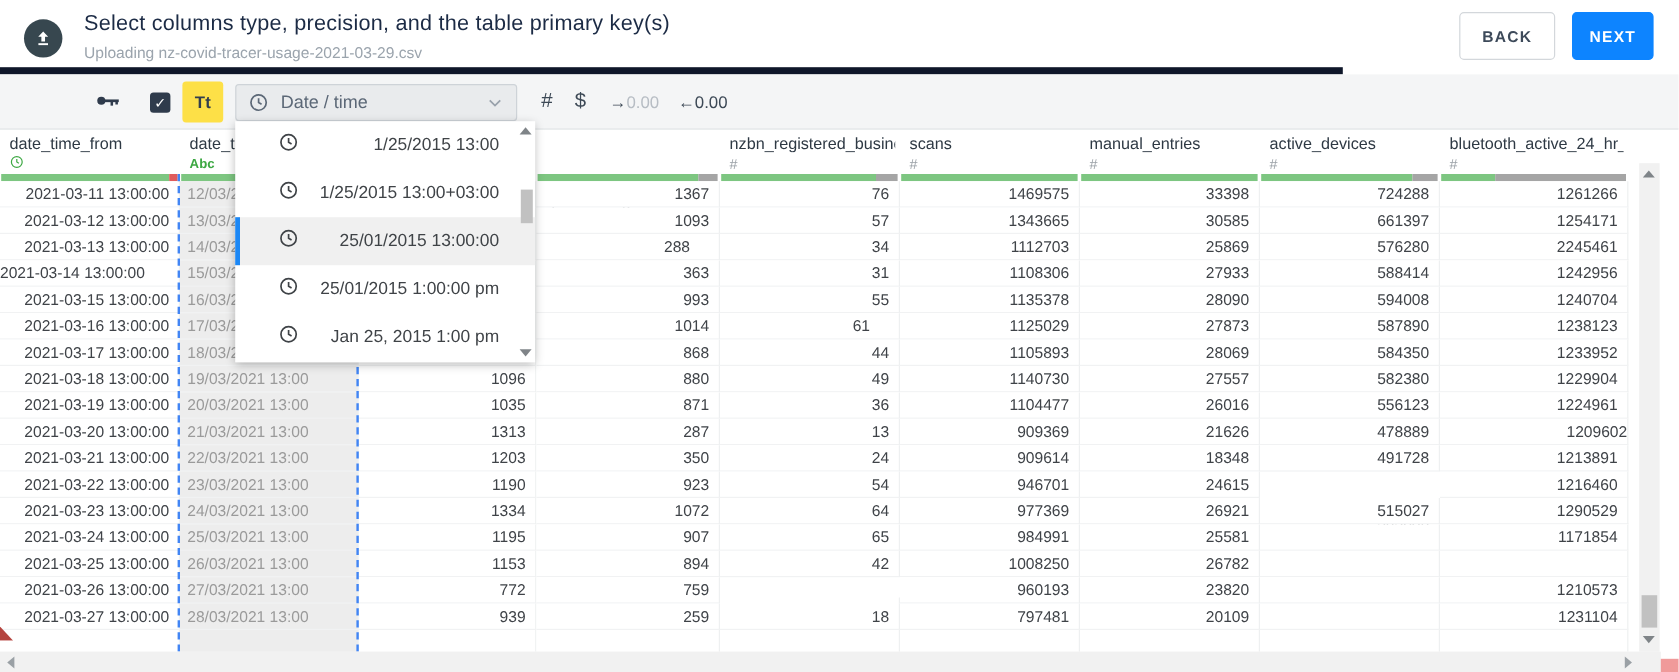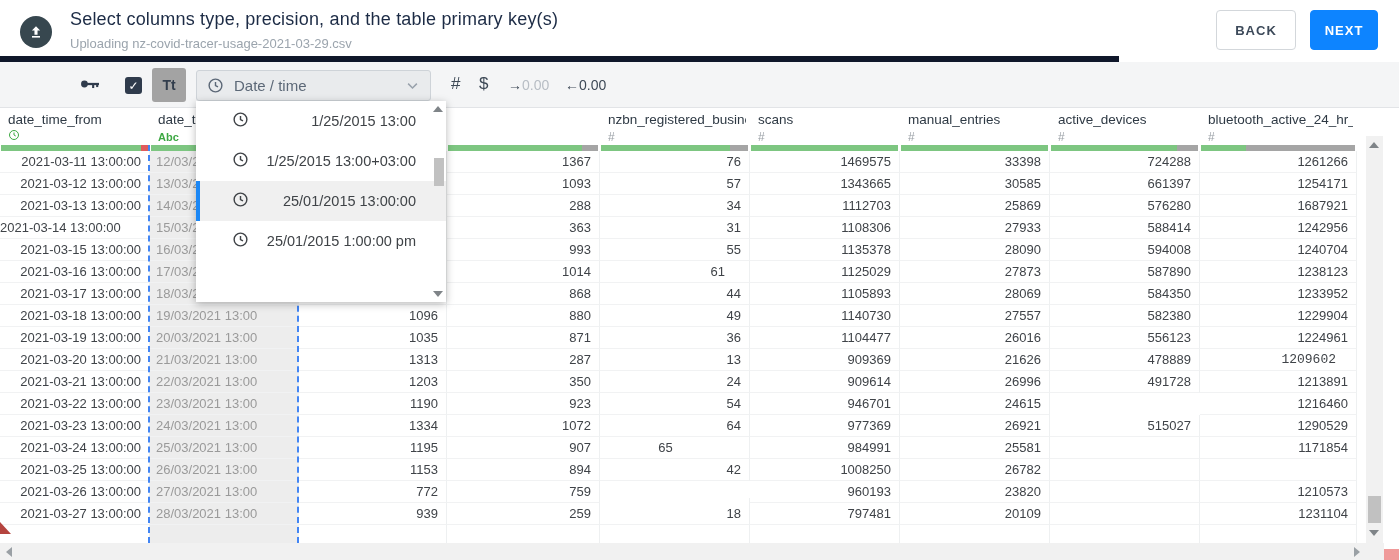--- a/index.html
+++ b/index.html
@@ -13,21 +13,21 @@
   .page-title { left: 70px; top: 9px; font-size: 18px; color: #1c2b45; letter-spacing: .2px; }
   .page-subtitle { left: 70px; top: 36px; font-size: 13px; color: #9ba4ad; }
   .btn { display: flex; align-items: center; justify-content: center; font-size: 13px; font-weight: bold; letter-spacing: 1px; border-radius: 4px; cursor: pointer; }
   .btn-back { left: 1216px; top: 10px; width: 80px; height: 40px; background: #fff; border: 1px solid #d3d7db; color: #3d4a5a; }
   .btn-next { left: 1310px; top: 10px; width: 68px; height: 40px; background: #0d84ff; border: 1px solid #0d84ff; color: #fff; }
 
   
   .toolbar { left: 0; top: 62px; width: 1399px; height: 46px; background: #f4f5f6; border-bottom: 1px solid #e2e4e7; }
   .tb-key { left: 80px; top: 76px; }
   .tb-check { left: 125px; top: 77px; width: 17px; height: 17px; background: #2f3b4c; border-radius: 3px; color: #fff; font-size: 12px; display: flex; align-items: center; justify-content: center; }
-  .tb-tt { left: 152px; top: 68px; width: 34px; height: 34px; background: #a3a3a3; border-radius: 3px; display: flex; align-items: center; justify-content: center; color: #323e4d; font-weight: bold; font-size: 14px; }
+  .tb-tt { left: 152px; top: 68px; width: 34px; height: 34px; background: #fde047; border-radius: 3px; display: flex; align-items: center; justify-content: center; color: #323e4d; font-weight: bold; font-size: 14px; }
   .tb-select { left: 196px; top: 70px; width: 235px; height: 31px; background: #e9ebed; border: 1px solid #ced3d8; border-radius: 3px; display: flex; align-items: center; padding: 0 10px; cursor: pointer; }
   .tb-select-label { margin-left: 10px; font-size: 15px; color: #5c6877; flex: 1; }
   .tb-sym { top: 74px; font-size: 17px; color: #3d4956; }
   .tb-hash { left: 451px; }
   .tb-dollar { left: 479px; }
   .tb-dec { top: 77px; font-size: 14px; color: #3d4956; }
   .tb-dec-inc { left: 508px; }
   .tb-dec-dec { left: 565px; }
   .zeros-light { color: #b7bdc4; }
   .zeros-dark { color: #3d4956; }
@@ -225,26 +225,26 @@
         <div class="cell" style="left: 600px; top: 173px; width: 150px; text-align: right; padding-right: 8px;">57</div>
         <div class="cell" style="left: 750px; top: 173px; width: 150px; text-align: right; padding-right: 8px;">1343665</div>
         <div class="cell" style="left: 900px; top: 173px; width: 150px; text-align: right; padding-right: 8px;">30585</div>
         <div class="cell" style="left: 1050px; top: 173px; width: 150px; text-align: right; padding-right: 8px;">661397</div>
         <div class="cell" style="left: 1200px; top: 173px; width: 157px; text-align: right; padding-right: 8px;">1254171</div>
       </div>
       <div>
         <div class="cell" style="left: 0px; top: 195px; width: 150px; text-align: right; padding-right: 8px;">2021-03-13 13:00:00</div>
         <div class="cell sel" style="left: 150px; top: 195px; width: 149px; text-align: left; padding-left: 6px;">14/03/2021 13:00</div>
         <div class="cell" style="left: 299px; top: 195px; width: 148px; text-align: right; padding-right: 8px;"></div>
-        <div class="cell" style="left: 447px; top: 195px; width: 153px; text-align: right; padding-right: 8px;">288</div>
+        <div class="cell" style="left: 447px; top: 195px; width: 153px; text-align: right; padding-right: 24px;">288</div>
         <div class="cell" style="left: 600px; top: 195px; width: 150px; text-align: right; padding-right: 8px;">34</div>
         <div class="cell" style="left: 750px; top: 195px; width: 150px; text-align: right; padding-right: 8px;">1112703</div>
         <div class="cell" style="left: 900px; top: 195px; width: 150px; text-align: right; padding-right: 8px;">25869</div>
         <div class="cell" style="left: 1050px; top: 195px; width: 150px; text-align: right; padding-right: 8px;">576280</div>
-        <div class="cell" style="left: 1200px; top: 195px; width: 157px; text-align: right; padding-right: 8px;">1687921</div>
+        <div class="cell" style="left: 1200px; top: 195px; width: 157px; text-align: right; padding-right: 8px;">2245461</div>
       </div>
       <div>
         <div class="cell" style="left: 0px; top: 217px; width: 150px; text-align: left; padding-right: 8px;">2021-03-14 13:00:00</div>
         <div class="cell sel" style="left: 150px; top: 217px; width: 149px; text-align: left; padding-left: 6px;">15/03/2021 13:00</div>
         <div class="cell" style="left: 299px; top: 217px; width: 148px; text-align: right; padding-right: 8px;"></div>
         <div class="cell" style="left: 447px; top: 217px; width: 153px; text-align: right; padding-right: 8px;">363</div>
         <div class="cell" style="left: 600px; top: 217px; width: 150px; text-align: right; padding-right: 8px;">31</div>
         <div class="cell" style="left: 750px; top: 217px; width: 150px; text-align: right; padding-right: 8px;">1108306</div>
         <div class="cell" style="left: 900px; top: 217px; width: 150px; text-align: right; padding-right: 8px;">27933</div>
         <div class="cell" style="left: 1050px; top: 217px; width: 150px; text-align: right; padding-right: 8px;">588414</div>
@@ -307,30 +307,30 @@
       </div>
       <div>
         <div class="cell" style="left: 0px; top: 349px; width: 150px; text-align: right; padding-right: 8px;">2021-03-20 13:00:00</div>
         <div class="cell sel" style="left: 150px; top: 349px; width: 149px; text-align: left; padding-left: 6px;">21/03/2021 13:00</div>
         <div class="cell" style="left: 299px; top: 349px; width: 148px; text-align: right; padding-right: 8px;">1313</div>
         <div class="cell" style="left: 447px; top: 349px; width: 153px; text-align: right; padding-right: 8px;">287</div>
         <div class="cell" style="left: 600px; top: 349px; width: 150px; text-align: right; padding-right: 8px;">13</div>
         <div class="cell" style="left: 750px; top: 349px; width: 150px; text-align: right; padding-right: 8px;">909369</div>
         <div class="cell" style="left: 900px; top: 349px; width: 150px; text-align: right; padding-right: 8px;">21626</div>
         <div class="cell" style="left: 1050px; top: 349px; width: 150px; text-align: right; padding-right: 8px;">478889</div>
-        <div class="cell" style="left: 1200px; top: 349px; width: 157px; text-align: right; padding-right: 20px; font-family: Liberation Mono, monospace;">1209602</div>
+        <div class="cell" style="left: 1200px; top: 349px; width: 157px; text-align: right; padding-right: 0;">1209602</div>
       </div>
       <div>
         <div class="cell" style="left: 0px; top: 371px; width: 150px; text-align: right; padding-right: 8px;">2021-03-21 13:00:00</div>
         <div class="cell sel" style="left: 150px; top: 371px; width: 149px; text-align: left; padding-left: 6px;">22/03/2021 13:00</div>
         <div class="cell" style="left: 299px; top: 371px; width: 148px; text-align: right; padding-right: 8px;">1203</div>
         <div class="cell" style="left: 447px; top: 371px; width: 153px; text-align: right; padding-right: 8px;">350</div>
         <div class="cell" style="left: 600px; top: 371px; width: 150px; text-align: right; padding-right: 8px;">24</div>
         <div class="cell" style="left: 750px; top: 371px; width: 150px; text-align: right; padding-right: 8px;">909614</div>
-        <div class="cell" style="left: 900px; top: 371px; width: 150px; text-align: right; padding-right: 8px;">26996</div>
+        <div class="cell" style="left: 900px; top: 371px; width: 150px; text-align: right; padding-right: 8px;">18348</div>
         <div class="cell" style="left: 1050px; top: 371px; width: 150px; text-align: right; padding-right: 8px;">491728</div>
         <div class="cell" style="left: 1200px; top: 371px; width: 157px; text-align: right; padding-right: 8px;">1213891</div>
       </div>
       <div>
         <div class="cell" style="left: 0px; top: 393px; width: 150px; text-align: right; padding-right: 8px;">2021-03-22 13:00:00</div>
         <div class="cell sel" style="left: 150px; top: 393px; width: 149px; text-align: left; padding-left: 6px;">23/03/2021 13:00</div>
         <div class="cell" style="left: 299px; top: 393px; width: 148px; text-align: right; padding-right: 8px;">1190</div>
         <div class="cell" style="left: 447px; top: 393px; width: 153px; text-align: right; padding-right: 8px;">923</div>
         <div class="cell" style="left: 600px; top: 393px; width: 150px; text-align: right; padding-right: 8px;">54</div>
         <div class="cell" style="left: 750px; top: 393px; width: 150px; text-align: right; padding-right: 8px;">946701</div>
@@ -347,21 +347,21 @@
         <div class="cell" style="left: 750px; top: 415px; width: 150px; text-align: right; padding-right: 8px;">977369</div>
         <div class="cell" style="left: 900px; top: 415px; width: 150px; text-align: right; padding-right: 8px;">26921</div>
         <div class="cell" style="left: 1050px; top: 415px; width: 150px; text-align: right; padding-right: 8px;">515027</div>
         <div class="cell" style="left: 1200px; top: 415px; width: 157px; text-align: right; padding-right: 8px;">1290529</div>
       </div>
       <div>
         <div class="cell" style="left: 0px; top: 437px; width: 150px; text-align: right; padding-right: 8px;">2021-03-24 13:00:00</div>
         <div class="cell sel" style="left: 150px; top: 437px; width: 149px; text-align: left; padding-left: 6px;">25/03/2021 13:00</div>
         <div class="cell" style="left: 299px; top: 437px; width: 148px; text-align: right; padding-right: 8px;">1195</div>
         <div class="cell" style="left: 447px; top: 437px; width: 153px; text-align: right; padding-right: 8px;">907</div>
-        <div class="cell" style="left: 600px; top: 437px; width: 150px; text-align: center; padding-right: 18px;">65</div>
+        <div class="cell" style="left: 600px; top: 437px; width: 150px; text-align: right; padding-right: 8px;">65</div>
         <div class="cell" style="left: 750px; top: 437px; width: 150px; text-align: right; padding-right: 8px;">984991</div>
         <div class="cell" style="left: 900px; top: 437px; width: 150px; text-align: right; padding-right: 8px;">25581</div>
         <div class="cell" style="left: 1050px; top: 437px; width: 150px; text-align: right; padding-right: 8px;"></div>
         <div class="cell" style="left: 1200px; top: 437px; width: 157px; text-align: right; padding-right: 8px;">1171854</div>
       </div>
       <div>
         <div class="cell" style="left: 0px; top: 459px; width: 150px; text-align: right; padding-right: 8px;">2021-03-25 13:00:00</div>
         <div class="cell sel" style="left: 150px; top: 459px; width: 149px; text-align: left; padding-left: 6px;">26/03/2021 13:00</div>
         <div class="cell" style="left: 299px; top: 459px; width: 148px; text-align: right; padding-right: 8px;">1153</div>
         <div class="cell" style="left: 447px; top: 459px; width: 153px; text-align: right; padding-right: 8px;">894</div>
@@ -446,20 +446,27 @@
           </svg></span>
         <span class="dd-label">25/01/2015 13:00:00</span>
       </div>
       <div class="dd-item">
         <span class="dd-clock"><svg width="17" height="17" viewBox="0 0 24 24" fill="none" stroke="#3f4347" stroke-width="2">
             <circle cx="12" cy="12" r="9"></circle>
             <path d="M12 7v5l3.5 2"></path>
           </svg></span>
         <span class="dd-label">25/01/2015 1:00:00 pm</span>
       </div>
+      <div class="dd-item">
+        <span class="dd-clock"><svg width="17" height="17" viewBox="0 0 24 24" fill="none" stroke="#3f4347" stroke-width="2">
+            <circle cx="12" cy="12" r="9"></circle>
+            <path d="M12 7v5l3.5 2"></path>
+          </svg></span>
+        <span class="dd-label">Jan 25, 2015 1:00 pm</span>
+      </div>
 
   <div class="abs" style="right:3px;top:5px;">
         <div class="tri tri-up"></div>
       </div>
       <div class="abs sb-thumb" style="right:2px;top:57px;width:10px;height:28px;"></div>
       <div class="abs" style="right:3px;bottom:5px;">
         <div class="tri tri-down"></div>
       </div>
     </div>
 

